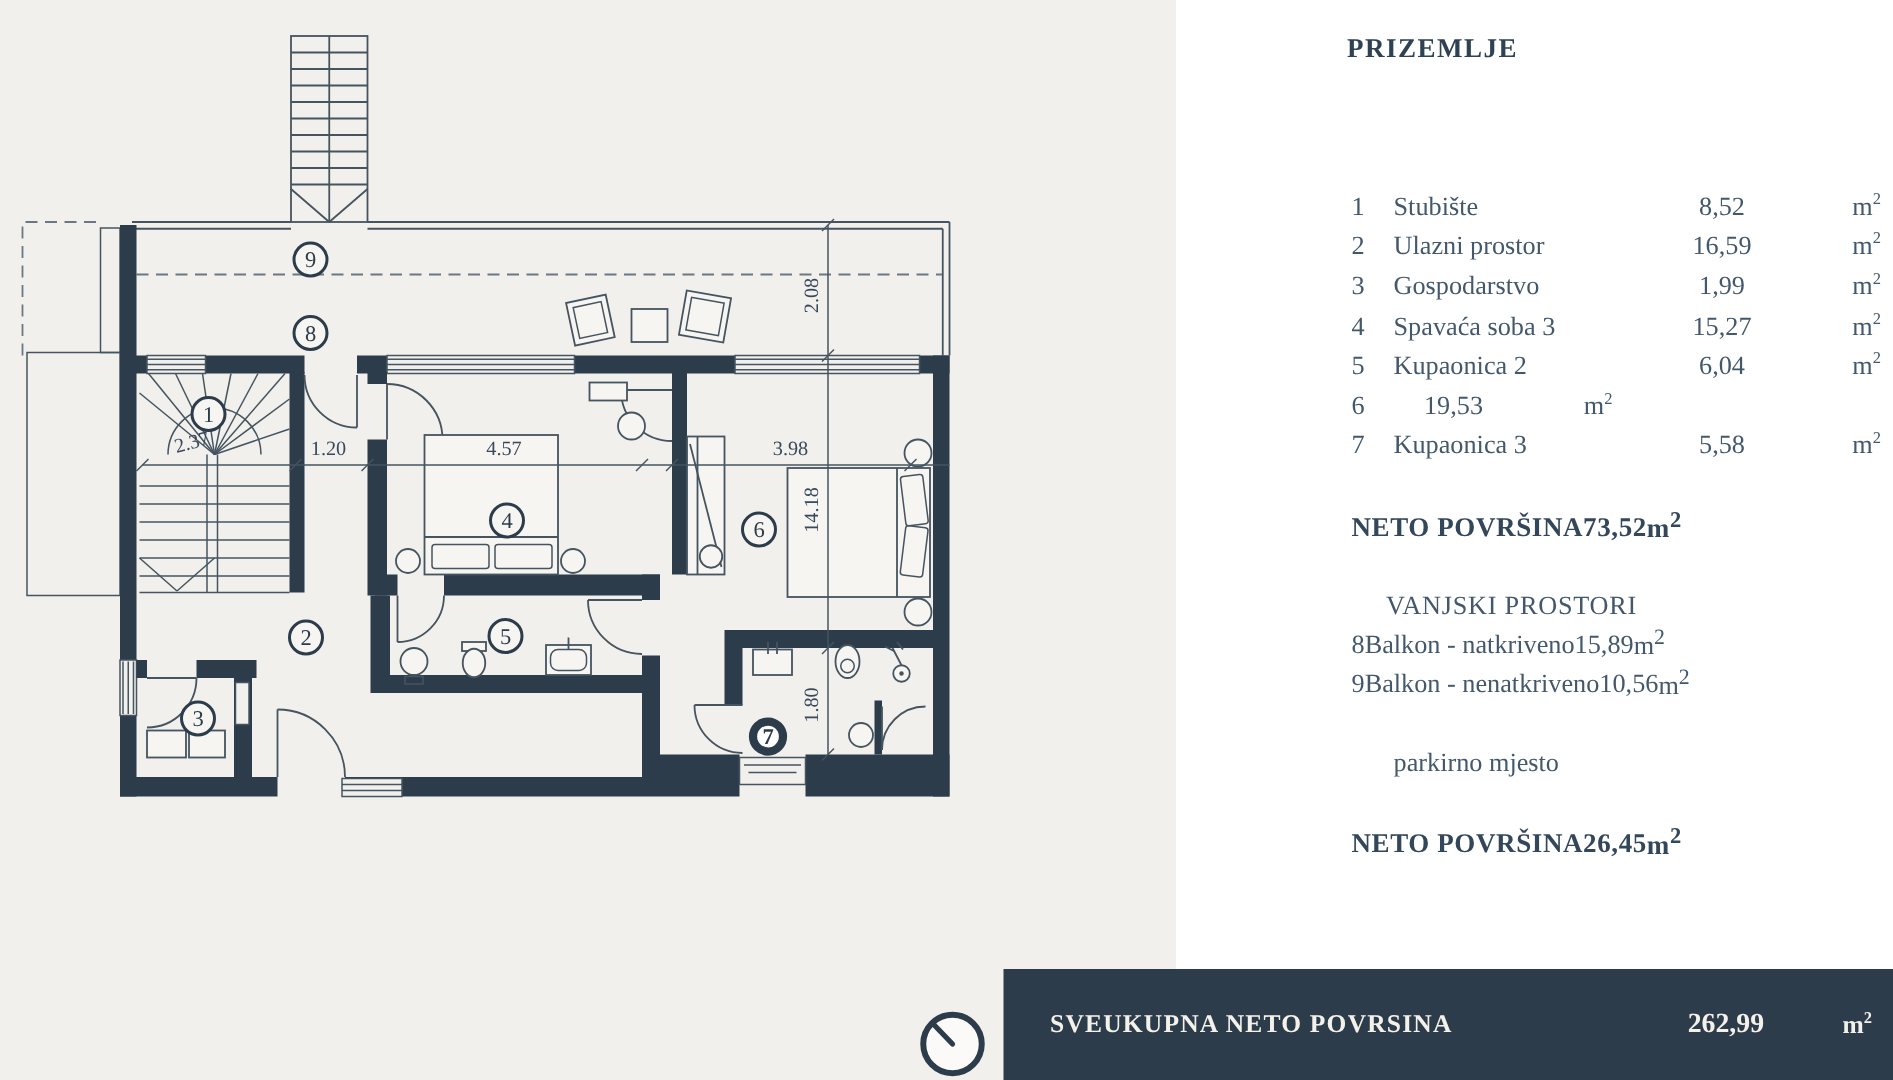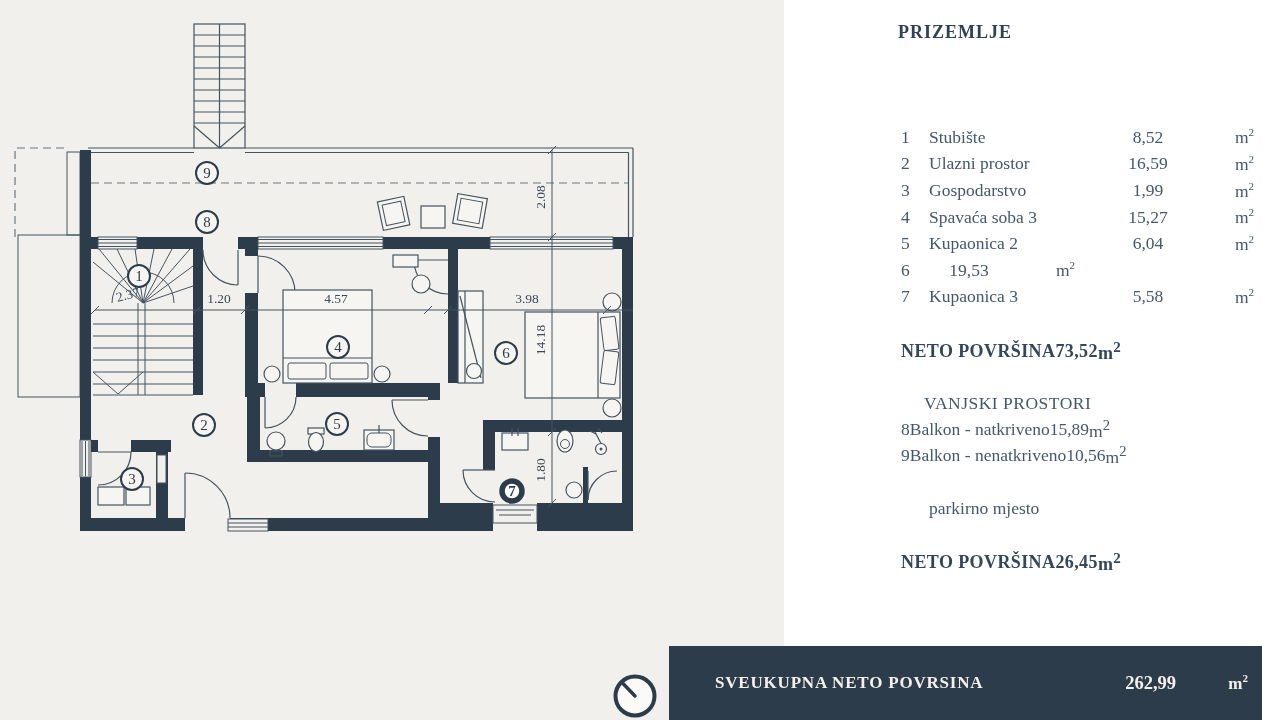--- a/index.html
+++ b/index.html
@@ -19,21 +19,21 @@
   .trow .unit { width:66px; text-align:right; }
   .trow .unit sup { font-size:11px; }
   .abs-row { position:absolute; left:117px; width:353px; display:flex; align-items:center;
              font-size:17.5px; color:#44586c; height:26.6px; }
   .bold-row { font-weight:bold; color:#33475b; font-size:18px; letter-spacing:0.4px; }
   .note-line { position:absolute; left:145px; font-size:17.5px; color:#44586c; height:26.6px;
                display:flex; align-items:center; }
 
   .total-bar { position:absolute; left:669px; top:646px; width:593px; height:74px;
                background:#2d3c4a; display:flex; align-items:center; color:#f4f1ea; }
-  .total-bar .label { margin-left:46px; font-weight:bold; font-size:17px; letter-spacing:0.8px; }
+  .total-bar .label { margin-left:31px; font-weight:bold; font-size:17px; letter-spacing:0.8px; }
   .total-bar .value { margin-left:auto; font-weight:bold; font-size:18.5px; }
   .total-bar .unit  { width:72px; text-align:right; padding-right:14px; font-weight:bold;
                       font-size:17px; }
   .total-bar .unit sup { font-size:11px; }
 
   .clock { position:absolute; left:612px; top:673px; }
 </style>
 </head>
 <body>
 

